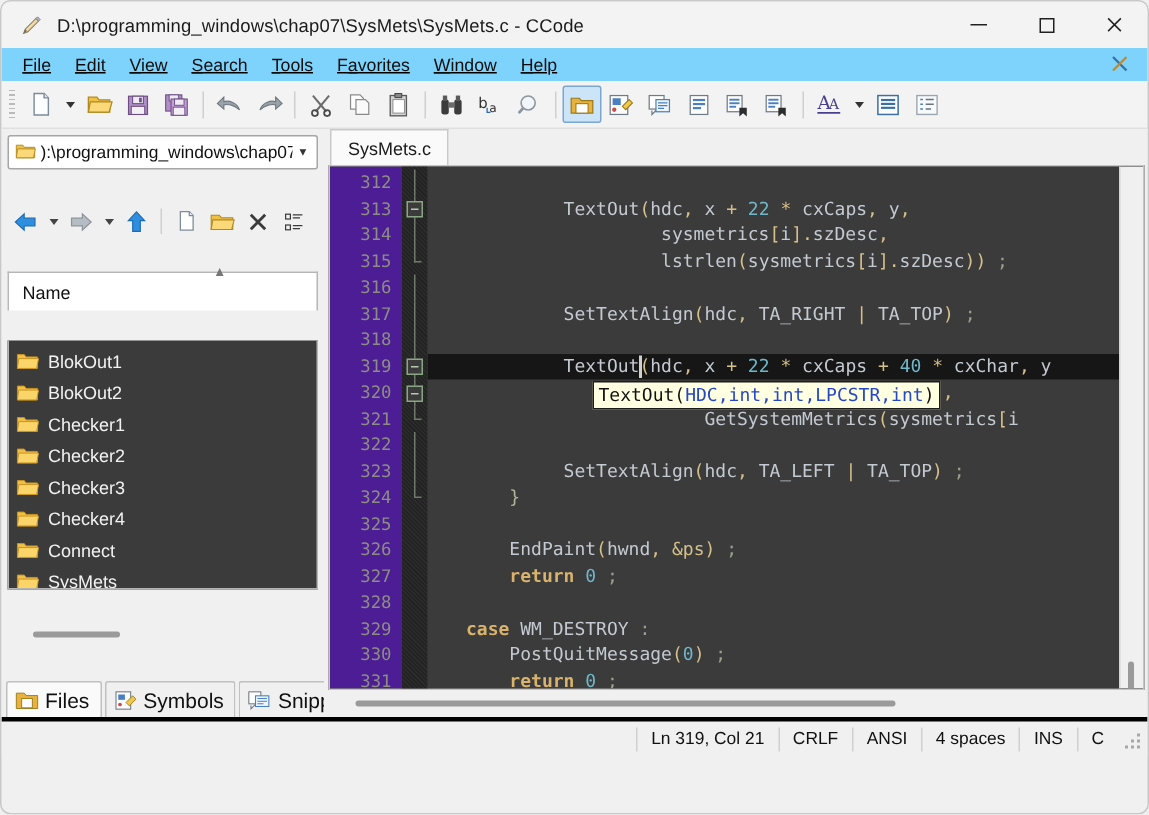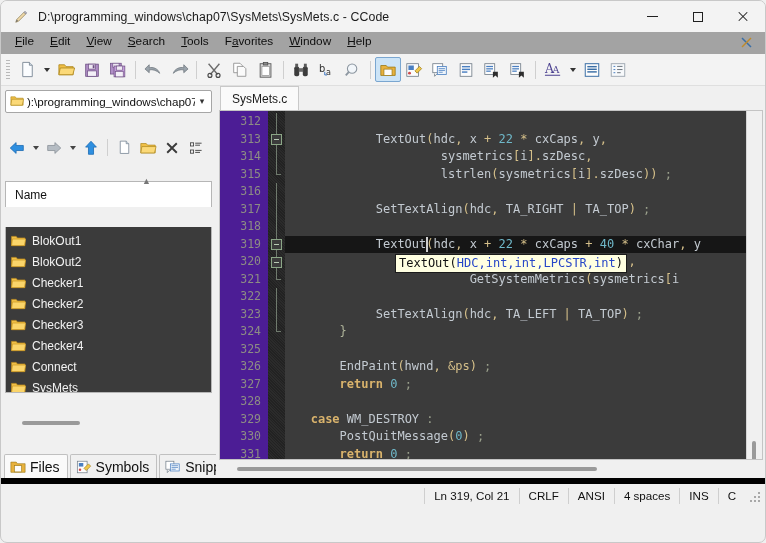--- a/index.html
+++ b/index.html
@@ -43,22 +43,22 @@
   .wb-max{display:block;width:10px;height:10px;border:1px solid #202020;box-sizing:border-box;}
   .wb-close{position:relative;width:11px;height:11px;}
   .wb-close:before,.wb-close:after{
     content:"";position:absolute;left:0;top:5px;width:12px;height:1px;background:#202020;
   }
   .wb-close:before{transform:rotate(45deg);}
   .wb-close:after{transform:rotate(-45deg);}
 
   
   .menubar{
-    height:22px;display:flex;align-items:flex-start;
-    background:#a3a3a3;position:relative;padding-left:6px;
+    height:22px;display:flex;align-items:center;
+    background:#7dd3fc;position:relative;padding-left:6px;text-decoration:underline;
   }
   .menu-item{
     font-size:11.8px;color:#0d0d0d;padding:2px 8px;white-space:nowrap;
     cursor:default;
   }
   .menu-item u{text-decoration:underline;}
   .doc-close{
     position:absolute;right:11px;top:3px;width:15px;height:15px;
   }
 
@@ -225,21 +225,21 @@
   }
   .editor-hscroll{
     height:17px;margin:1px 2px 0 3px;position:relative;background:#f0f0f0;
   }
   .ehthumb{
     position:absolute;left:18px;top:6px;height:4px;width:360px;background:#9a9a9a;border-radius:2px;
   }
 
   
   .statusbar{
-    height:24px;background:#f0f0f0;border-top:6px solid #000000;
+    height:24px;background:#f0f0f0;border-top:3px solid #000000;
     display:flex;align-items:center;justify-content:flex-end;position:relative;
   }
   .st{
     font-size:11.6px;color:#101010;padding:0 9px;height:16px;line-height:16px;
     border-left:1px solid #cfcfcf;white-space:nowrap;
   }
   .st.first{border-left:1px solid #cfcfcf;}
   .grip-br{
     width:14px;height:14px;margin-right:2px;margin-left:4px;position:relative;
   }

